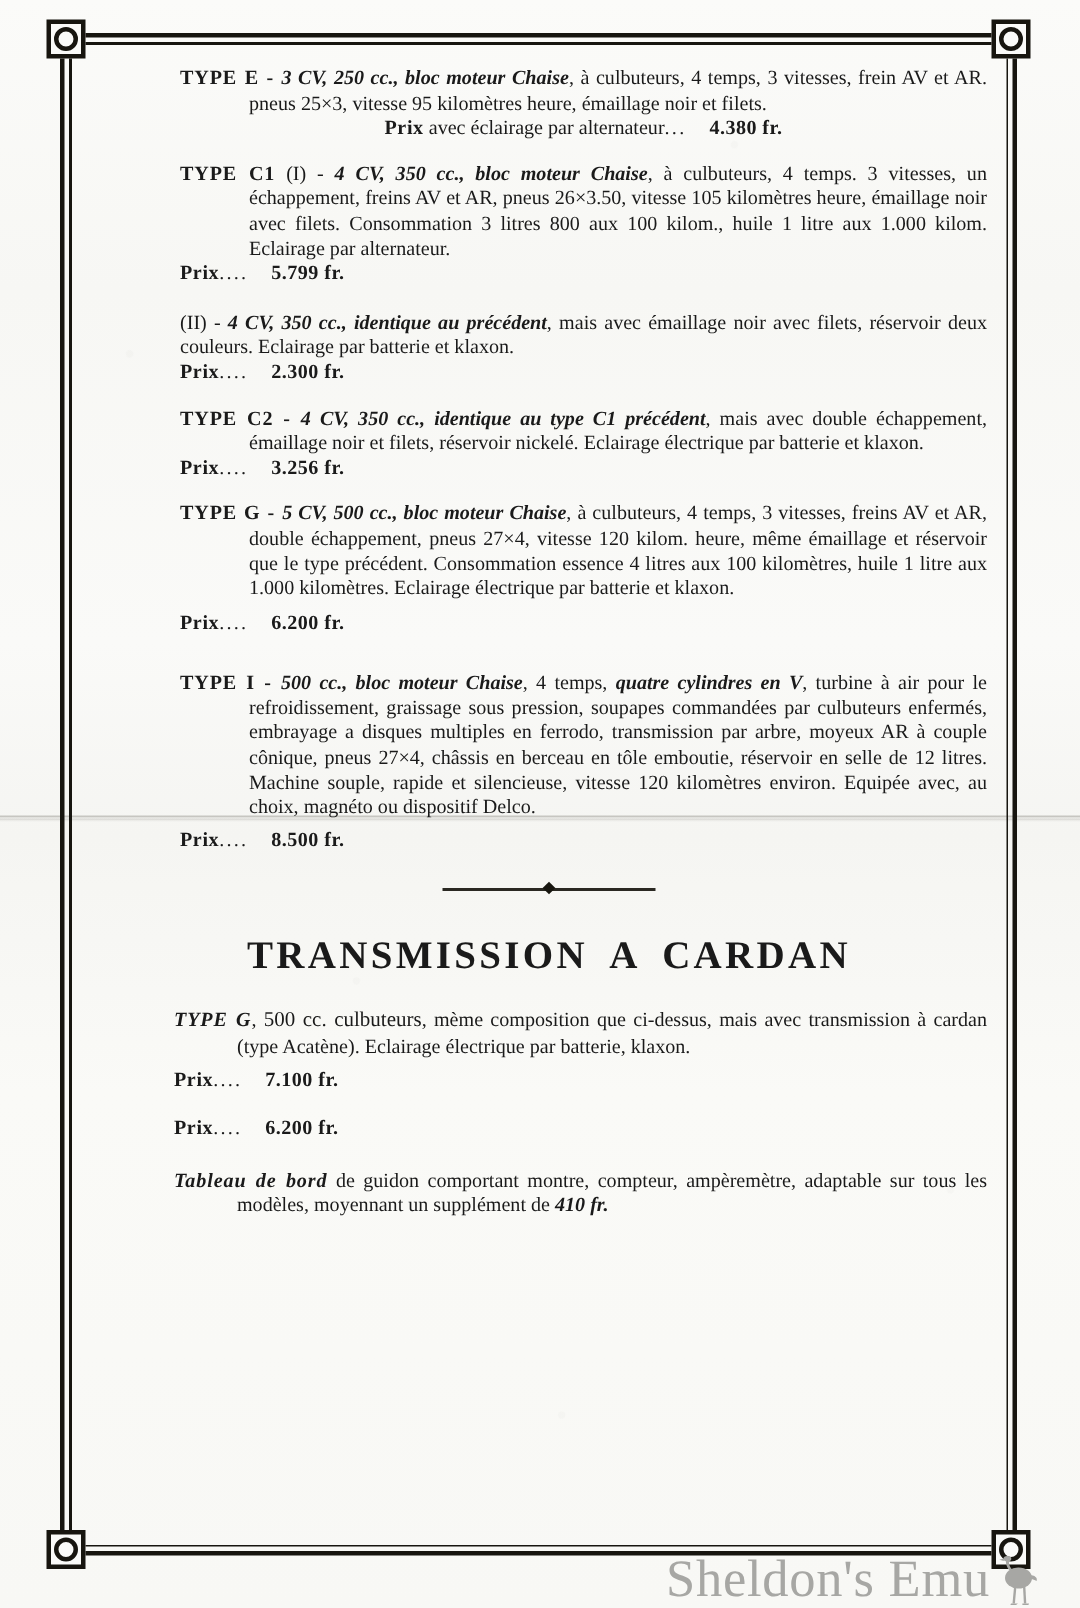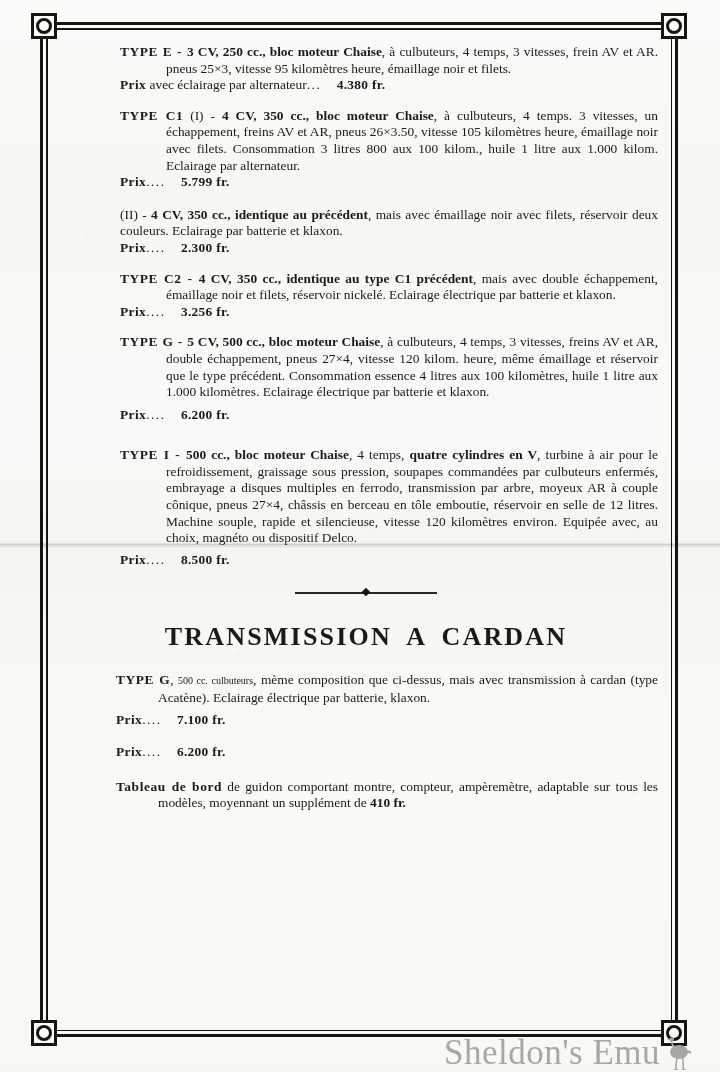--- a/index.html
+++ b/index.html
@@ -116,30 +116,30 @@
   .body-text {
     display: block;
     padding-left: 46px;
     text-indent: -46px;
   }
 
   .type-label {
     font-weight: bold;
     letter-spacing: .6px;
   }
-  b, strong { font-weight: bold; }
+  b, strong { font-weight: bold; font-style: italic; }
 
   .price-line {
     margin: 2px 0 0 0;
     padding-left: 46px;
     text-align: right;
     font-size: 13.4px;
     line-height: 17px;
   }
-  .price-line.mid { }
+  .price-line.mid { text-align: center; }
   .price-label { font-weight: bold; letter-spacing: .4px; }
   .price-dots { letter-spacing: 1.5px; }
   .price-value { font-weight: bold; margin-left: 12px; letter-spacing: .3px; }
   .price-note { font-weight: normal; }
 
   
   .divider {
     position: relative;
     height: 18px;
     margin: 16px 0 20px 0;
@@ -170,21 +170,21 @@
     letter-spacing: 2.2px;
     word-spacing: 7px;
     margin: 6px 0 20px 0;
   }
 
   
   .cardan .entry p { padding-left: 42px; }
   .cardan .body-text { padding-left: 42px; text-indent: -42px; }
   .cardan .price-line { padding-left: 42px; }
 
-  .small-spec { font-size: 10px; margin-top: 48px; }
+  .small-spec { font-size: 14px; margin-top: 48px; }
 
   
   .watermark {
     position: absolute;
     right: 28px;
     bottom: 2px;
     display: flex;
     align-items: flex-end;
     gap: 2px;
     z-index: 6;

